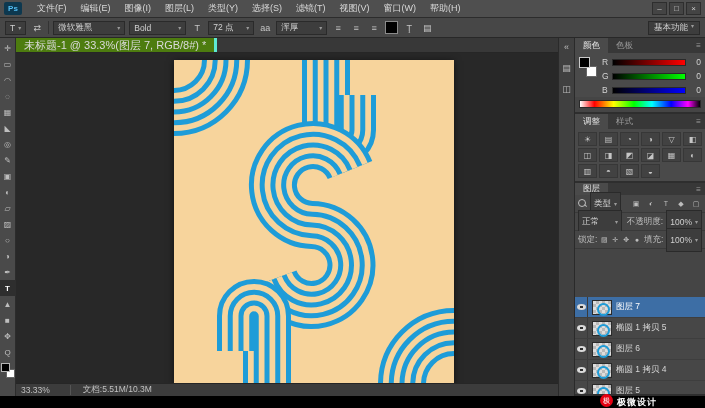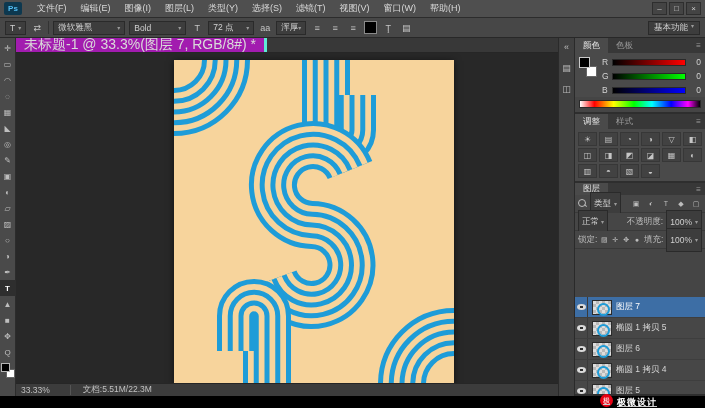--- a/index.html
+++ b/index.html
@@ -31,21 +31,21 @@
 
   .toolbar { width:16px; background:#4A4A4A; border-right:1px solid #2C2C2C; display:flex; flex-direction:column; align-items:center; padding-top:2px; flex:0 0 auto; }
   .tool { width:16px; height:16px; display:flex; align-items:center; justify-content:center; font-size:8px; color:#BEBEBE; }
   .tool.active { background:#2E2E2E; color:#FFFFFF; font-weight:bold; }
   .tool-swatches { position:relative; width:14px; height:15px; margin-top:3px; flex:0 0 auto; }
   .fg-swatch { position:absolute; top:0; left:0; width:9px; height:9px; background:#000; border:1px solid #B5B5B5; z-index:2; }
   .bg-swatch { position:absolute; bottom:0; right:0; width:9px; height:9px; background:#FFF; border:1px solid #666; }
 
   .canvas-col { flex:1 1 auto; display:flex; flex-direction:column; min-width:0; background:#282828; }
   .tabstrip { height:15px; background:#383838; border-bottom:1px solid #262626; display:flex; align-items:flex-end; flex:0 0 auto; }
-  .doctab { height:14px; background:#a21caf; color:#DADADA; font-size:14px; display:flex; align-items:center; padding:0 8px; border-right:3px solid #5eead4; white-space:nowrap; overflow:hidden; }
+  .doctab { height:14px; background:#4d7c0f; color:#DADADA; font-size:11px; display:flex; align-items:center; padding:0 8px; border-right:3px solid #5eead4; white-space:nowrap; overflow:hidden; }
   .canvas { flex:1 1 auto; position:relative; overflow:hidden; }
   .poster { position:absolute; left:158px; top:7px; width:280px; height:324px; box-shadow:0 1px 7px rgba(0,0,0,0.6); }
   .poster-svg { --blue:#1E9CD8; --cream:#F7D49C; display:block; }
   .pbg { fill:#F7D49C; }
   .band use { fill:none; }
   .s1 { stroke:var(--blue);  stroke-width:48; }
   .s2 { stroke:var(--cream); stroke-width:38; }
   .s3 { stroke:var(--blue);  stroke-width:26.5; }
   .s4 { stroke:var(--cream); stroke-width:16.5; }
   .s5 { stroke:var(--blue);  stroke-width:5; }
@@ -100,21 +100,21 @@
   .eye { width:9px; height:6px; border-radius:50%; background:radial-gradient(circle at 50% 50%, #2E2E2E 0 1.2px, #DADADA 1.3px); }
   .thumb { width:20px; height:15px; position:relative; border:1px solid #2A2A2A; flex:0 0 auto;
     background-color:#DDD;
     background-image:linear-gradient(45deg,#B9B9B9 25%,transparent 25%,transparent 75%,#B9B9B9 75%),
                      linear-gradient(45deg,#B9B9B9 25%,transparent 25%,transparent 75%,#B9B9B9 75%);
     background-size:6px 6px; background-position:0 0,3px 3px; }
   .thumb::after { content:""; position:absolute; left:4px; top:2px; width:9px; height:9px; border:2px solid #1E9CD8; border-radius:50%; }
   .layer-name { color:#D5D5D5; white-space:nowrap; overflow:hidden; }
 
   
-  .watermark { height:12px; background:#000; flex:0 0 auto; display:flex; align-items:center; justify-content:flex-end; padding-right:48px; gap:4px; position:relative; z-index:5;text-decoration:underline; }
+  .watermark { height:12px; background:#000; flex:0 0 auto; display:flex; align-items:center; justify-content:flex-end; padding-right:48px; gap:4px; position:relative; z-index:5; }
   .wm-logo { width:13px; height:13px; border-radius:50%; background:#E60012; color:#FFF; font-size:7px; display:flex; align-items:center; justify-content:center; margin-top:-3px; }
   .wm-text { color:#FFF; font-weight:bold; font-size:9px; letter-spacing:1px; }
 </style>
 </head>
 <body>
 
 <div class="app">
 
   <div class="menubar">
     <div class="ps-logo">Ps</div>
@@ -149,21 +149,21 @@
     <div class="opt-box" style="width:57px">
       <span>Bold</span>
       <span class="dd-arrow push">▾</span>
     </div>
     <span class="opt-icon">T</span>
     <div class="opt-box" style="width:46px">
       <span>72 点</span>
       <span class="dd-arrow push">▾</span>
     </div>
     <span class="opt-icon">aa</span>
-    <div class="opt-box" style="width:30px">
+    <div class="opt-box" style="width:51px">
       <span>浑厚</span>
       <span class="dd-arrow push">▾</span>
     </div>
     <span class="opt-icon">≡</span>
     <span class="opt-icon">≡</span>
     <span class="opt-icon">≡</span>
     <span class="swatch-black"></span>
     <span class="opt-icon">Ţ</span>
     <span class="opt-icon">▤</span>
     <div class="workspace-btn">
@@ -249,21 +249,21 @@
                 <use href="#p-br" class="s2"></use>
                 <use href="#p-br" class="s3"></use>
                 <use href="#p-br" class="s4"></use>
                 <use href="#p-br" class="s5"></use>
             </g>
           </svg>
         </div>
       </div>
       <div class="statusbar">
         <span class="status-zoom">33.33%</span>
-        <span>文档:5.51M/22.3M</span>
+        <span>文档:5.51M/10.3M</span>
       </div>
     </div>
 
     <div class="iconstrip">
       <span class="strip-icon">«</span>
       <span class="strip-icon">▤</span>
       <span class="strip-icon">◫</span>
     </div>
 
     <div class="panels">
@@ -337,21 +337,21 @@
             <span>类型</span>
             <span class="dd-arrow">▾</span>
           </div>
           <span class="tiny-icon push">▣</span>
           <span class="tiny-icon">◐</span>
           <span class="tiny-icon">T</span>
           <span class="tiny-icon">◆</span>
           <span class="tiny-icon">▢</span>
         </div>
         <div class="lctl">
-          <div class="mini-dd" style="width:30px">
+          <div class="mini-dd" style="width:44px">
             <span>正常</span>
             <span class="dd-arrow push">▾</span>
           </div>
           <span class="llabel push">不透明度:</span>
           <div class="mini-dd">
             <span>100%</span>
             <span class="dd-arrow">▾</span>
           </div>
         </div>
         <div class="lctl">

